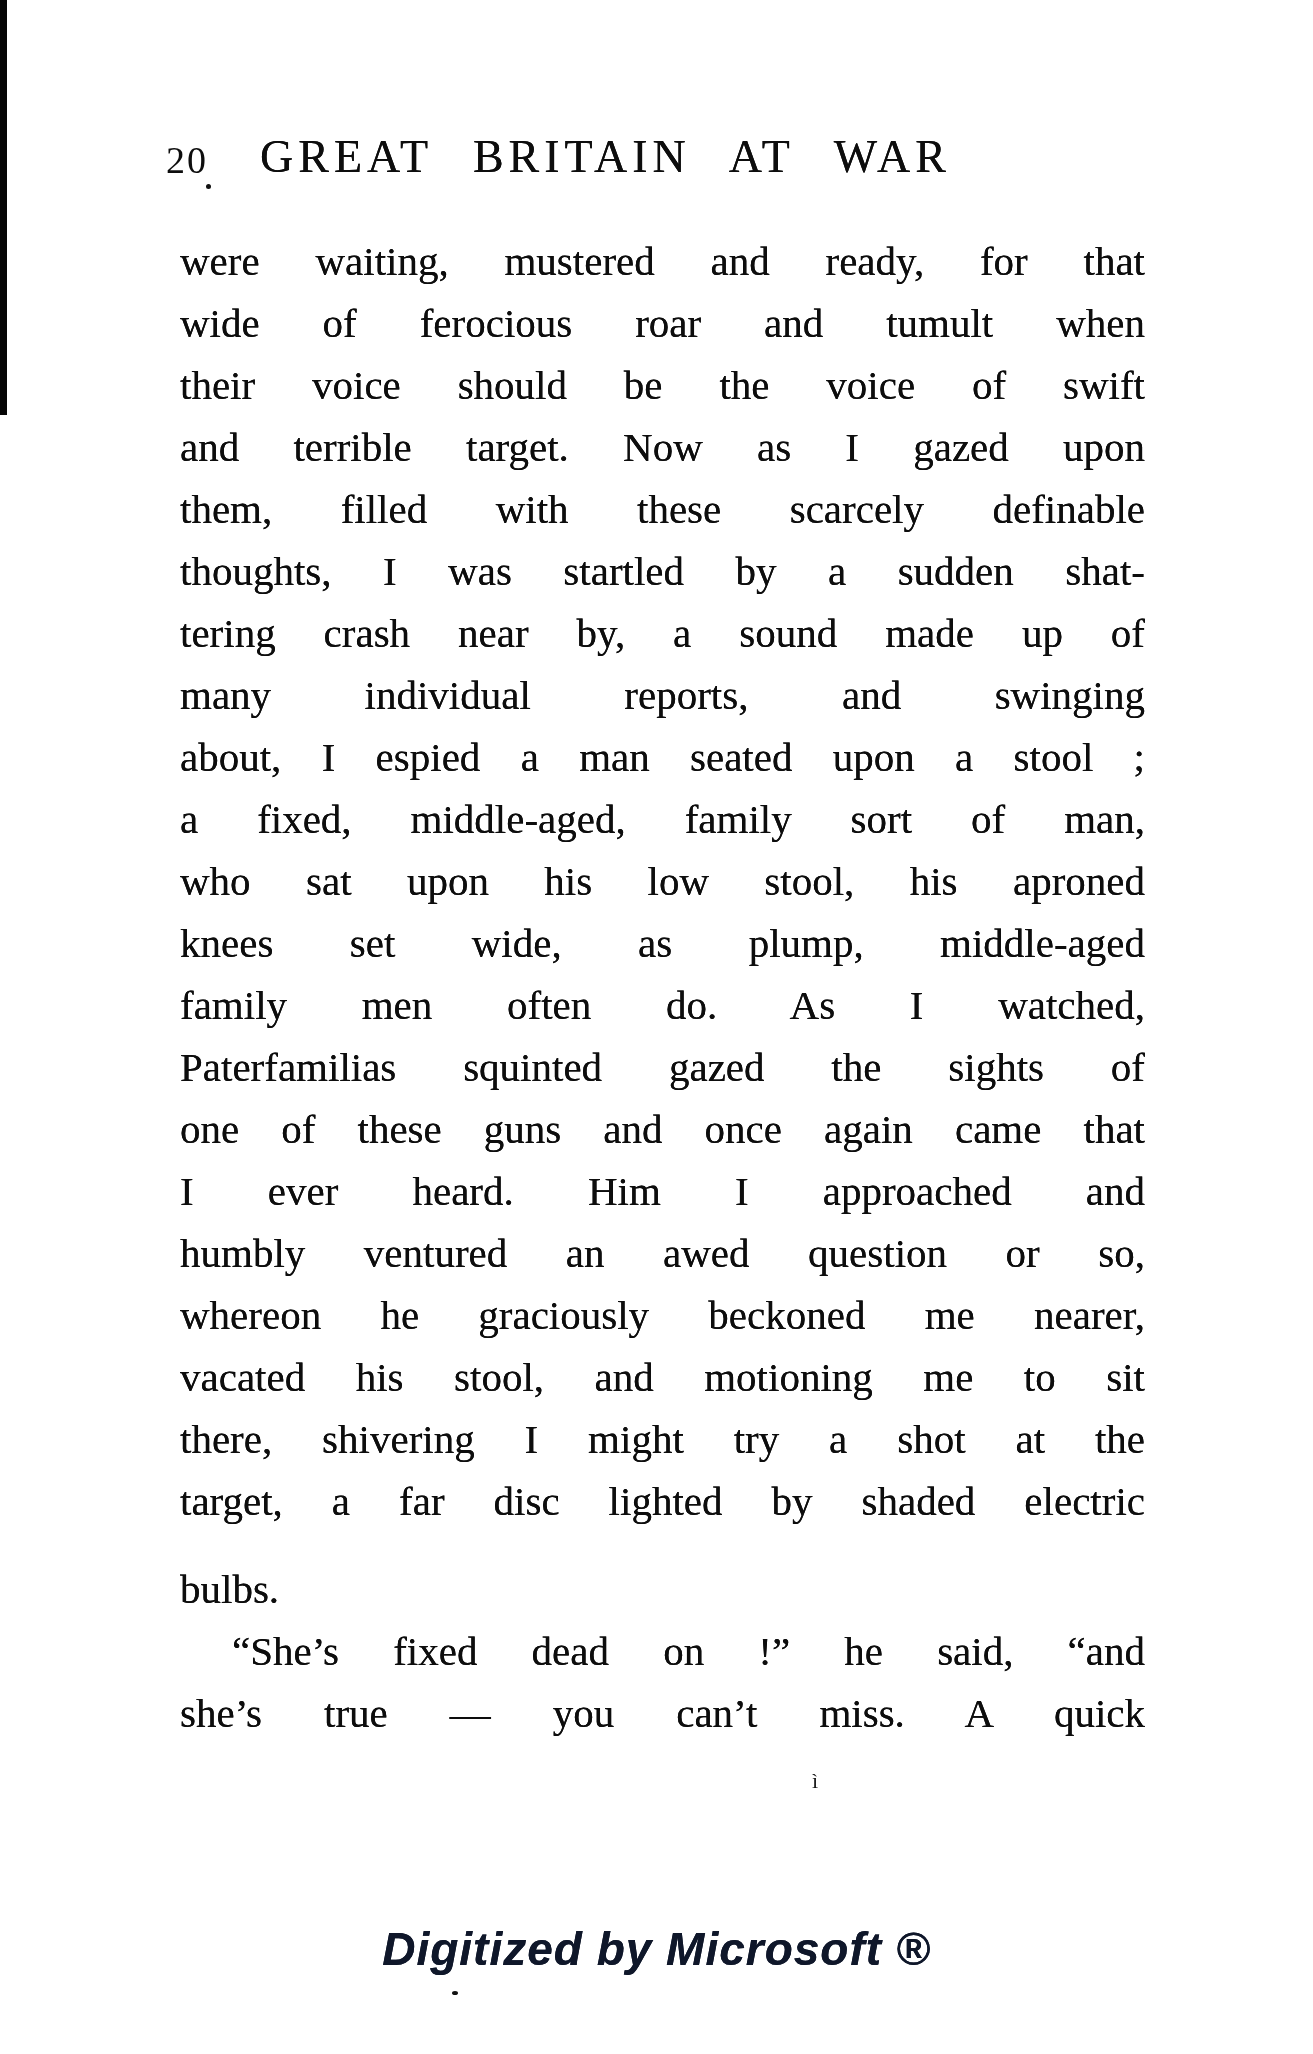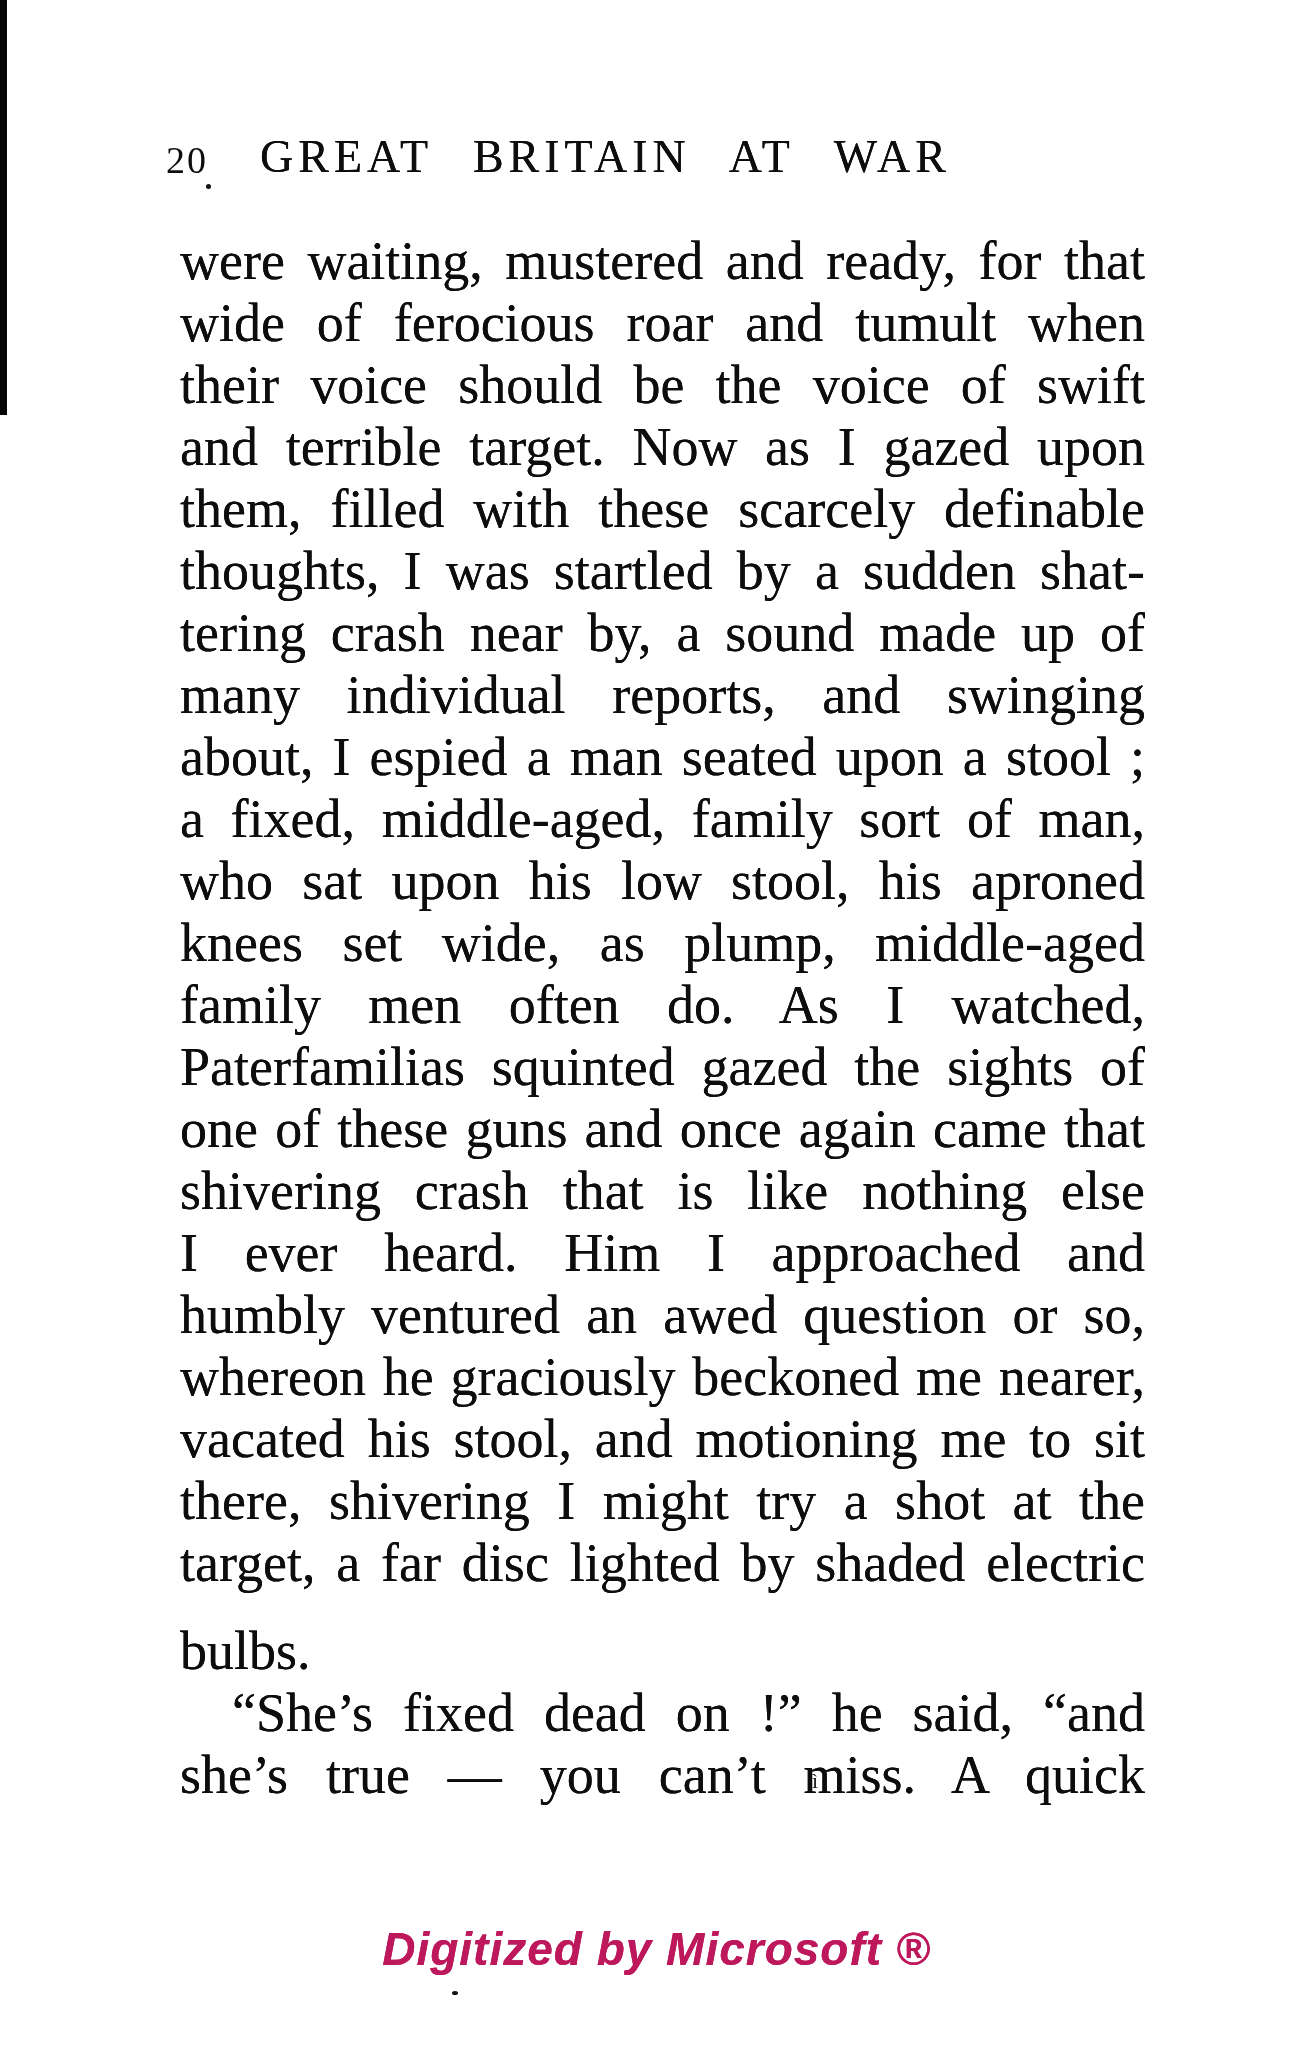--- a/index.html
+++ b/index.html
@@ -49,21 +49,21 @@
     word-spacing: 24px;
     white-space: nowrap;
     text-shadow: 0 0 0.5px currentColor;
   }
   
   .body-text {
     position: absolute;
     left: 180px;
     top: 230px;
     width: 965px;
-    font-size: 54px;
+    font-size: 41px;
     line-height: 62px;
     text-shadow: 0 0 0.5px currentColor;
   }
   .body-line {
     text-align: justify;
     text-align-last: justify;
     white-space: nowrap;
     height: 62px;
   }
   .body-line.no-just {
@@ -79,21 +79,21 @@
     position: absolute;
     left: 0;
     top: 1922px;
     width: 1313px;
     text-align: center;
     font-family: "Liberation Sans", "DejaVu Sans", sans-serif;
     font-size: 46px;
     font-weight: bold;
     font-style: italic;
     letter-spacing: 1px;
-    color: #be185d;
+    color: #0f172a;
     text-shadow: 0 0 0.6px currentColor;
   }
   
   .speck {
     position: absolute;
     background: #111;
     border-radius: 50%;
   }
   .speck.under-pagenum { left: 206px; top: 184px; width: 5px; height: 5px; }
   .speck.under-footer  { left: 452px; top: 1991px; width: 6px; height: 4px; }
@@ -127,21 +127,20 @@
     <div class="body-line">thoughts, I was startled by a sudden shat-</div>
     <div class="body-line">tering crash near by, a sound made up of</div>
     <div class="body-line">many individual reports, and swinging</div>
     <div class="body-line">about, I espied a man seated upon a stool ;</div>
     <div class="body-line">a fixed, middle-aged, family sort of man,</div>
     <div class="body-line">who sat upon his low stool, his aproned</div>
     <div class="body-line">knees set wide, as plump, middle-aged</div>
     <div class="body-line">family men often do.  As I watched,</div>
     <div class="body-line">Paterfamilias squinted gazed the sights of</div>
     <div class="body-line">one of these guns and once again came that</div>
-    <div class="body-line">shivering crash that is like nothing else</div>
     <div class="body-line">I ever heard.  Him I approached and</div>
     <div class="body-line">humbly ventured an awed question or so,</div>
     <div class="body-line">whereon he graciously beckoned me nearer,</div>
     <div class="body-line">vacated his stool, and motioning me to sit</div>
     <div class="body-line">there, shivering I might try a shot at the</div>
     <div class="body-line">target, a far disc lighted by shaded electric</div>
     <div class="body-line no-just">bulbs.</div>
     <div class="body-line indent">“She’s fixed dead on !” he said, “and</div>
     <div class="body-line">she’s true — you can’t miss.  A quick</div>
   </div>

